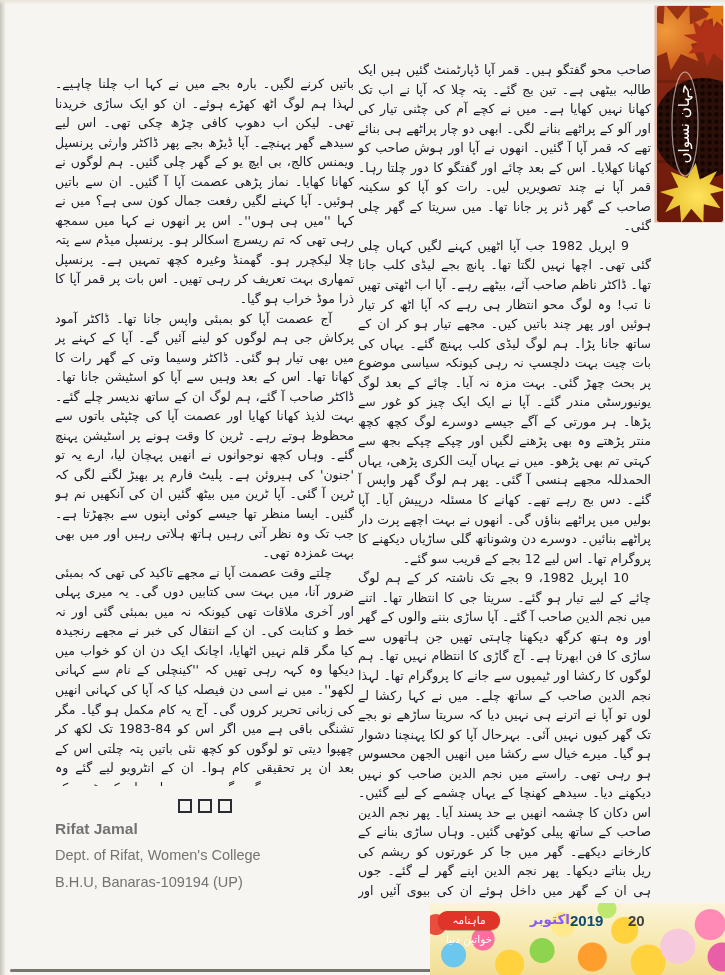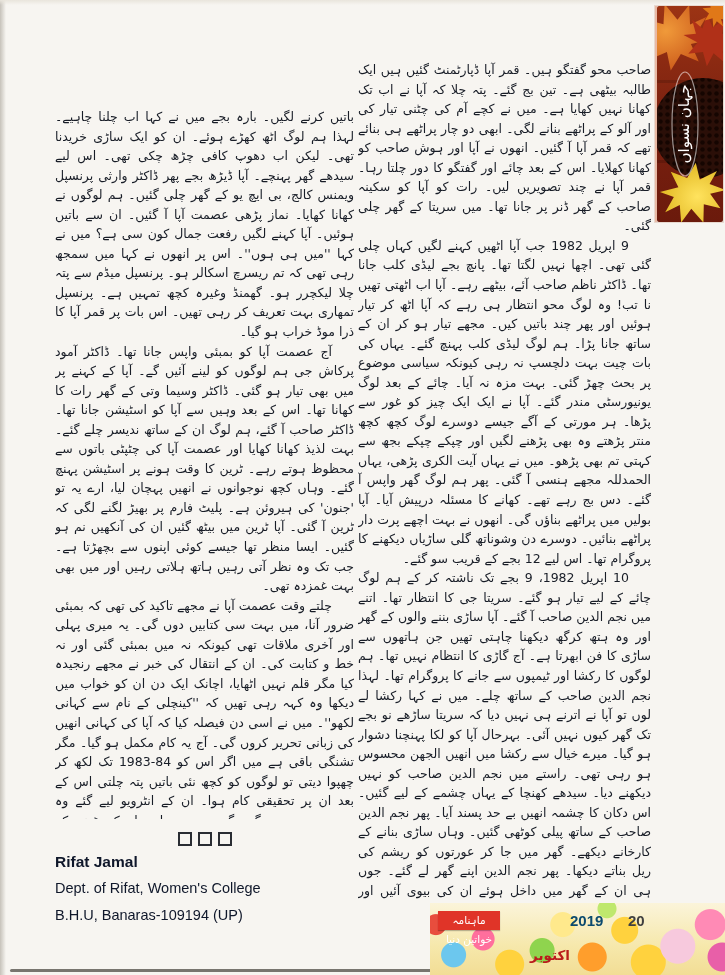--- a/index.html
+++ b/index.html
@@ -14,32 +14,32 @@
   .edge-top{position:absolute;left:0;top:0;width:100%;height:5px;
     background:linear-gradient(180deg,#e9e5dc,rgba(247,245,241,0));}
   .scan-line{position:absolute;left:10px;bottom:3px;width:438px;height:3px;
     background:#57554f;border-radius:2px;opacity:.8;}
 
   
   .ucol{direction:rtl;text-align:justify;color:#181d27;
     font-size:12.5px;line-height:19.55px;overflow:hidden;
     font-family:"DejaVu Sans",sans-serif;}
   .col-a{position:absolute;top:60px;right:74px;width:293px;height:842px;}
-  .col-b{position:absolute;top:74px;left:55px;width:299px;margin-top:33px;}
+  .col-b{position:absolute;top:74px;left:55px;width:299px;}
   .col-b .textwrap{height:712px;overflow:hidden;}
   .para{margin:0;padding:0;}
   .para.indent{text-indent:22px;}
 
   
   .marker{direction:ltr;text-align:center;margin:9px 0 6px 0;height:14px;}
   .marker span{display:inline-block;width:10px;height:10px;border:2px solid #2a2d33;
     background:#f7f5f1;margin:0 3px;vertical-align:middle;}
 
   
-  .author{direction:ltr;text-align:left;color:#0f172a;
+  .author{direction:ltr;text-align:left;color:#737373;
     font-family:"Liberation Sans",sans-serif;font-size:14.5px;line-height:27px;}
   .author .name{font-weight:bold;font-size:15.5px;}
 
   
   .banner{position:absolute;top:6px;right:2px;width:66px;height:216px;
     border-left:2px solid #e9b9a4;box-shadow:0 0 0 1px rgba(150,60,20,.15);}
   .banner svg{display:block;}
 
   
   .footer{position:absolute;left:430px;bottom:0;width:295px;height:72px;}
@@ -54,25 +54,25 @@
       radial-gradient(circle at 45% 30%, #ffe98c 0 12px, rgba(255,233,140,0) 13px),
       radial-gradient(circle at 38% 66%, #8fd44e 0 12px, rgba(143,212,78,0) 13px),
       radial-gradient(circle at 27% 85%, #ffd23e 0 14px, rgba(255,210,62,0) 15px),
       radial-gradient(circle at 18% 50%, #ff6f9d 0 11px, rgba(255,111,157,0) 12px),
       radial-gradient(circle at 8% 72%, #6cc7ee 0 12px, rgba(108,199,238,0) 13px),
       radial-gradient(circle at 2% 30%, #e84d3d 0 10px, rgba(232,77,61,0) 11px),
       radial-gradient(circle at 60% 8%, #bfe86e 0 9px, rgba(191,232,110,0) 10px),
       linear-gradient(180deg,#fbf4da 0%,#f6e8ab 60%,#f2dd95 100%);}
   .footer-row{position:absolute;top:7px;left:0;right:0;height:24px;direction:ltr;}
   .badge{position:absolute;left:8px;top:1px;width:62px;height:19px;
-    background:#e03428;border-radius:0;color:#fff;
+    background:#e03428;border-radius:9px;color:#fff;
     font-size:10.5px;line-height:19px;text-align:center;direction:rtl;
     box-shadow:0 1px 1px rgba(0,0,0,.25);}
-  .month{position:absolute;left:100px;top:1px;color:#b91c1c;font-size:13.5px;
-    font-weight:bold;direction:rtl;margin-top:36px;}
+  .month{position:absolute;left:100px;top:1px;color:#8b5cf6;font-size:13.5px;
+    font-weight:bold;direction:rtl;}
   .year{position:absolute;left:140px;top:2px;color:#0c4a6e;font-weight:bold;
     font-size:15px;font-family:"Liberation Sans",sans-serif;}
   .pageno{position:absolute;left:198px;top:2px;color:#404040;font-weight:bold;
     font-size:15px;font-family:"Liberation Sans",sans-serif;}
 </style>
 </head>
 <body>
 
 <div class="edge-left"></div>
 <div class="edge-top"></div>

